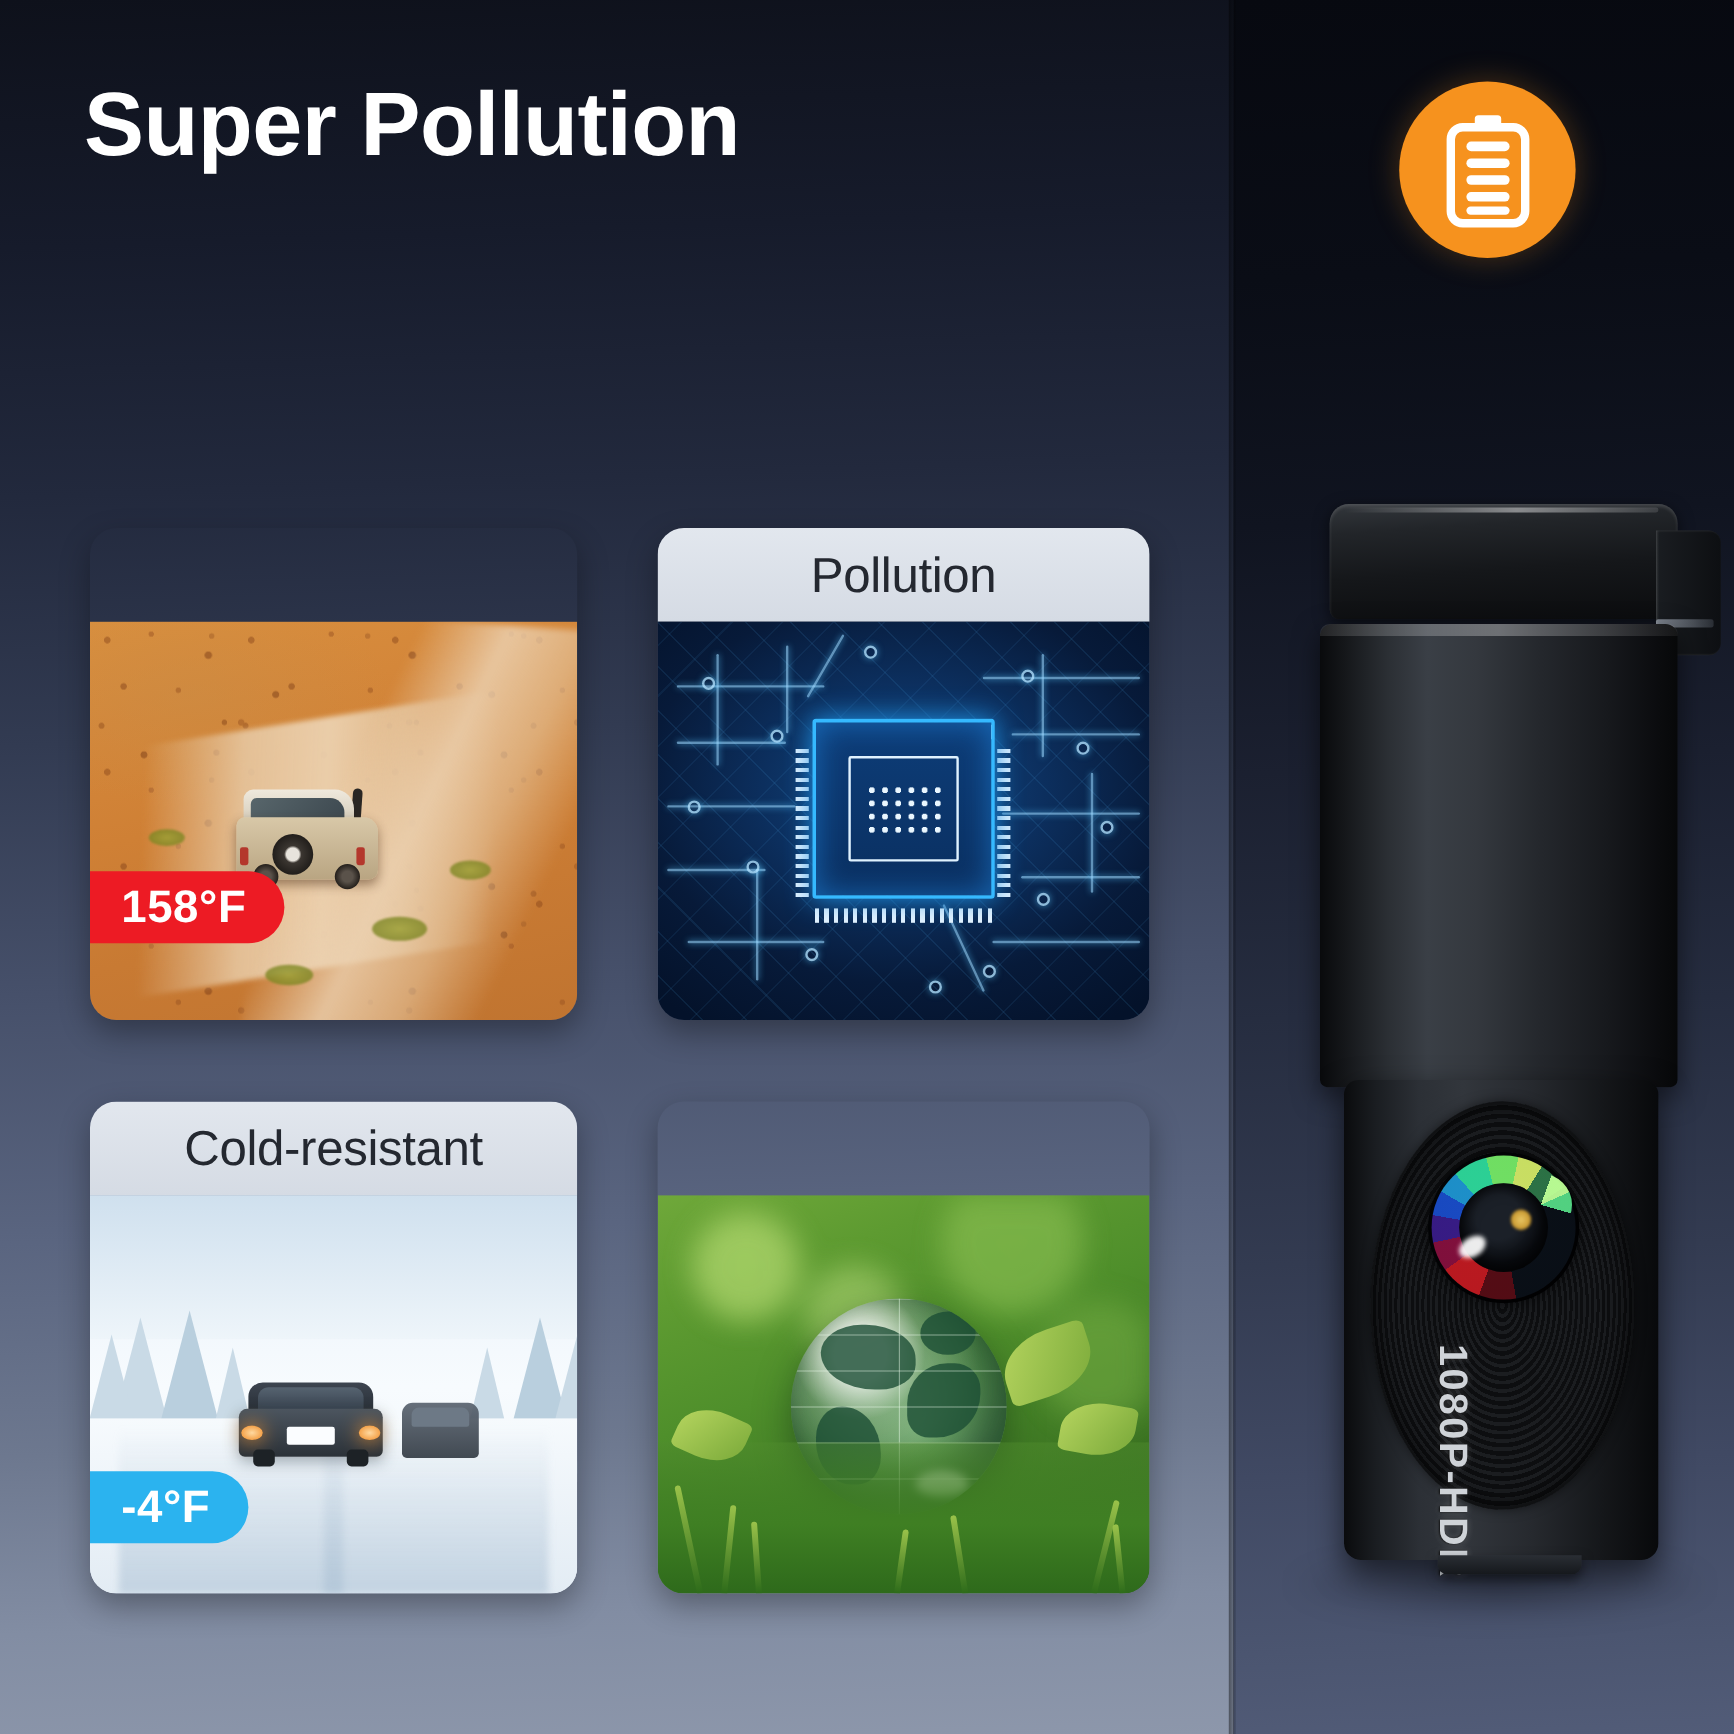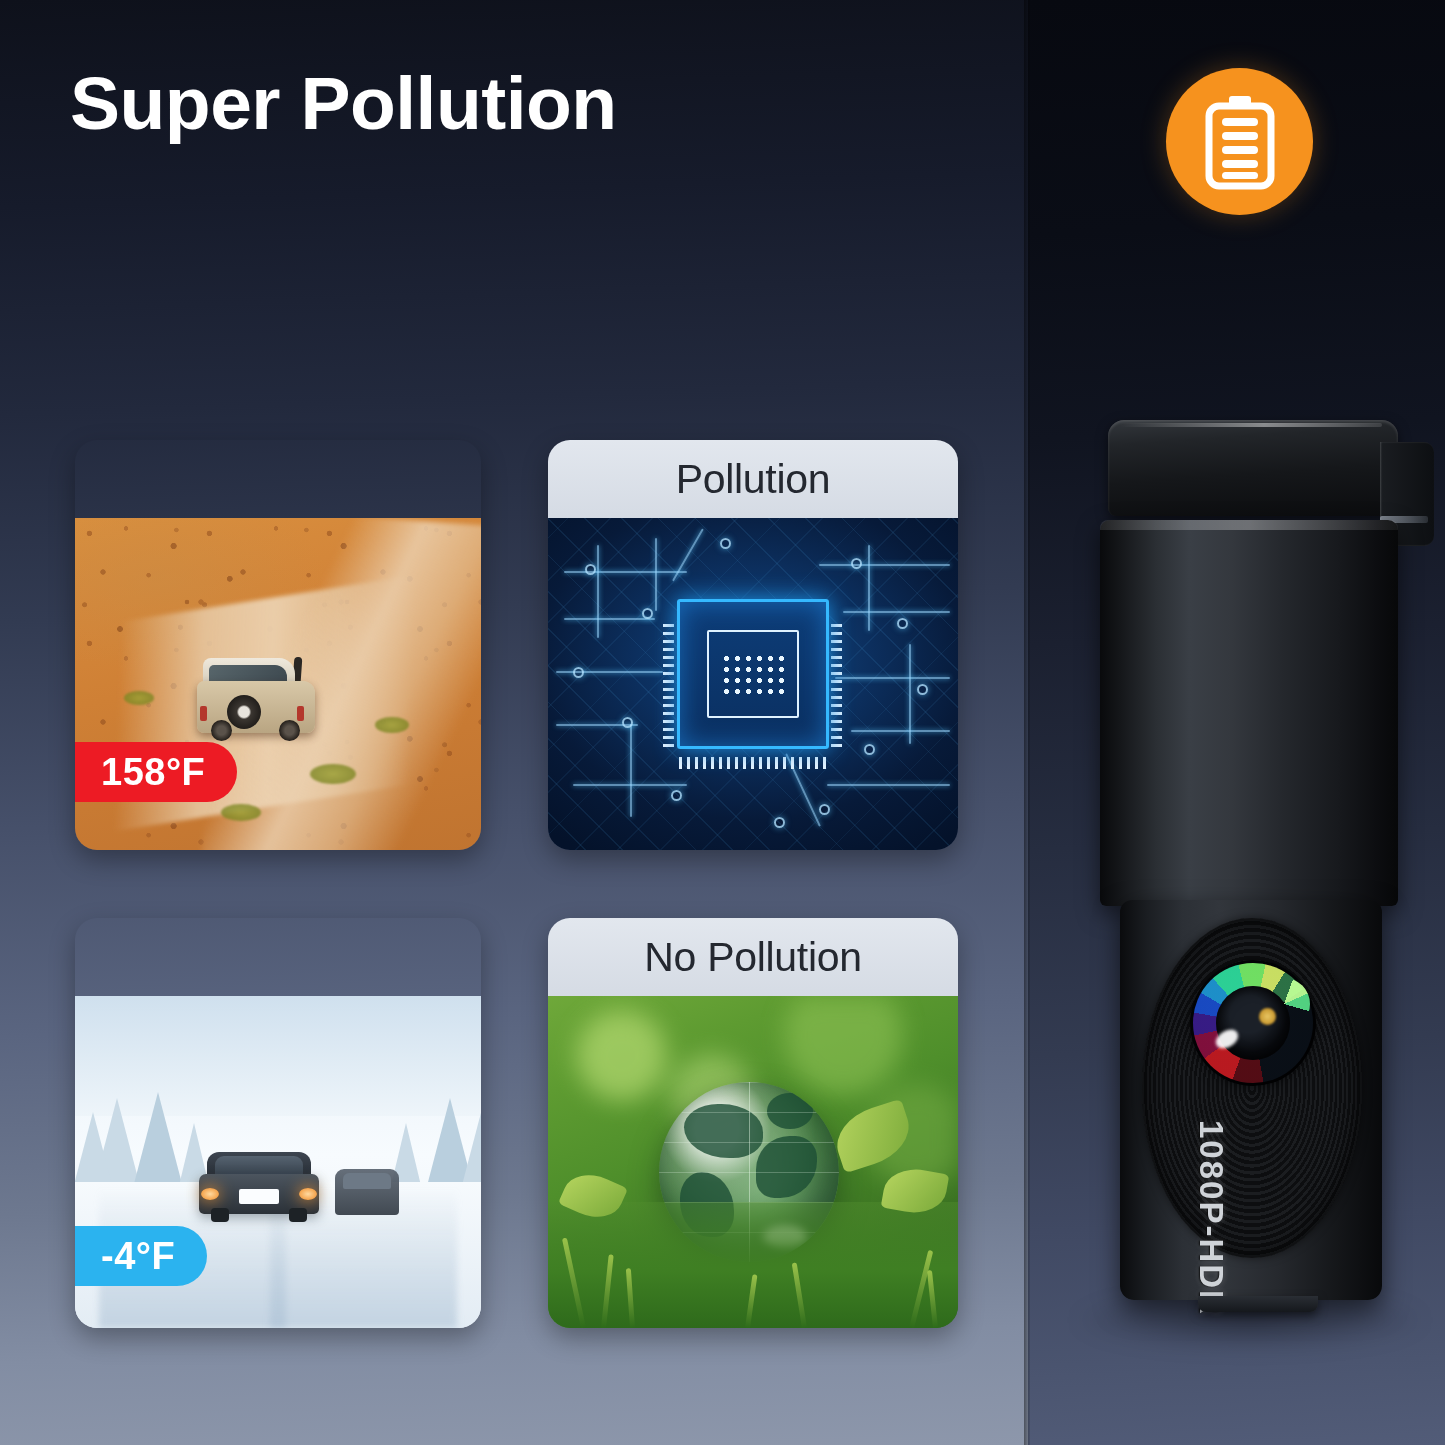--- a/index.html
+++ b/index.html
@@ -52,21 +52,21 @@
 
   .c1 { left:75px;  top:440px;  width:406px; height:410px; }
   .c2 { left:548px; top:440px;  width:410px; height:410px; }
   .c3 { left:75px;  top:918px;  width:406px; height:410px; }
   .c4 { left:548px; top:918px;  width:410px; height:410px; }
 
   
   .pill { position:absolute; left:0; height:60px; border-radius:0 30px 30px 0;
           display:flex; align-items:center; padding:0 32px 0 26px;
           color:#fff; font-size:38px; font-weight:bold; letter-spacing:0.5px; }
-  .pill-hot  { background:#ed1b24; bottom:48px; }
+  .pill-hot  { background:#ed1b24; bottom:64px; }
   .pill-cold { background:#2bb3ef; bottom:42px;text-align:right; }
 
   
   .desert { position:absolute; inset:0;
             background:
               radial-gradient(ellipse 60% 40% at 20% 18%, rgba(200,140,70,.45), transparent 70%),
               linear-gradient(168deg,#d98f3e 0%,#d4873a 22%,#cf8035 45%,#c87a33 70%,#c07430 100%); }
   .desert .road { position:absolute; left:-14%; top:22%; width:150%; height:62%;
                   background:linear-gradient(101deg,
                      rgba(225,192,150,0) 18%, rgba(231,200,162,.88) 31%,
@@ -386,20 +386,23 @@
 
         <div class="chip-outer">
           <div class="chip-inner"></div>
           <div class="chip-dots"></div>
         </div>
       </div>
     </div>
   </div>
 
   <div class="card c3">
+    <div class="card-hd">
+      <span>Cold-resistant</span>
+    </div>
     <div class="card-img">
       <div class="snow">
         <div class="sky"></div>
         <div class="tree" style="left:2%;"></div>
         <div class="tree d" style="left:12%; bottom:32%;"></div>
         <div class="tree s" style="left:24%; bottom:34%;"></div>
         <div class="tree" style="left:-4%; bottom:26%;"></div>
         <div class="tree d" style="left:84%;"></div>
         <div class="tree s" style="left:76%; bottom:34%;"></div>
         <div class="tree" style="left:92%; bottom:28%;"></div>
@@ -419,23 +422,20 @@
             <div class="lamp l2"></div>
           <div class="wheel w1"></div>
             <div class="wheel w2"></div>
         </div>
       </div>
       <div class="pill pill-cold">-4°F</div>
     </div>
   </div>
 
   <div class="card c4">
-    <div class="card-hd">
-      <span>No Pollution</span>
-    </div>
     <div class="card-img">
       <div class="eco">
         <div class="bokeh"></div>
         <div class="globe">
           <div class="cont" style="left:14%; top:12%; width:44%; height:30%;"></div>
           <div class="cont" style="left:54%; top:30%; width:34%; height:34%; border-radius:55% 35% 60% 30%;"></div>
           <div class="cont" style="left:12%; top:50%; width:30%; height:36%; border-radius:40% 60% 35% 55%;"></div>
           <div class="cont" style="left:60%; top:6%;  width:26%; height:20%; border-radius:50%;"></div>
           <div class="grid"></div>
           <div class="meri"></div>

